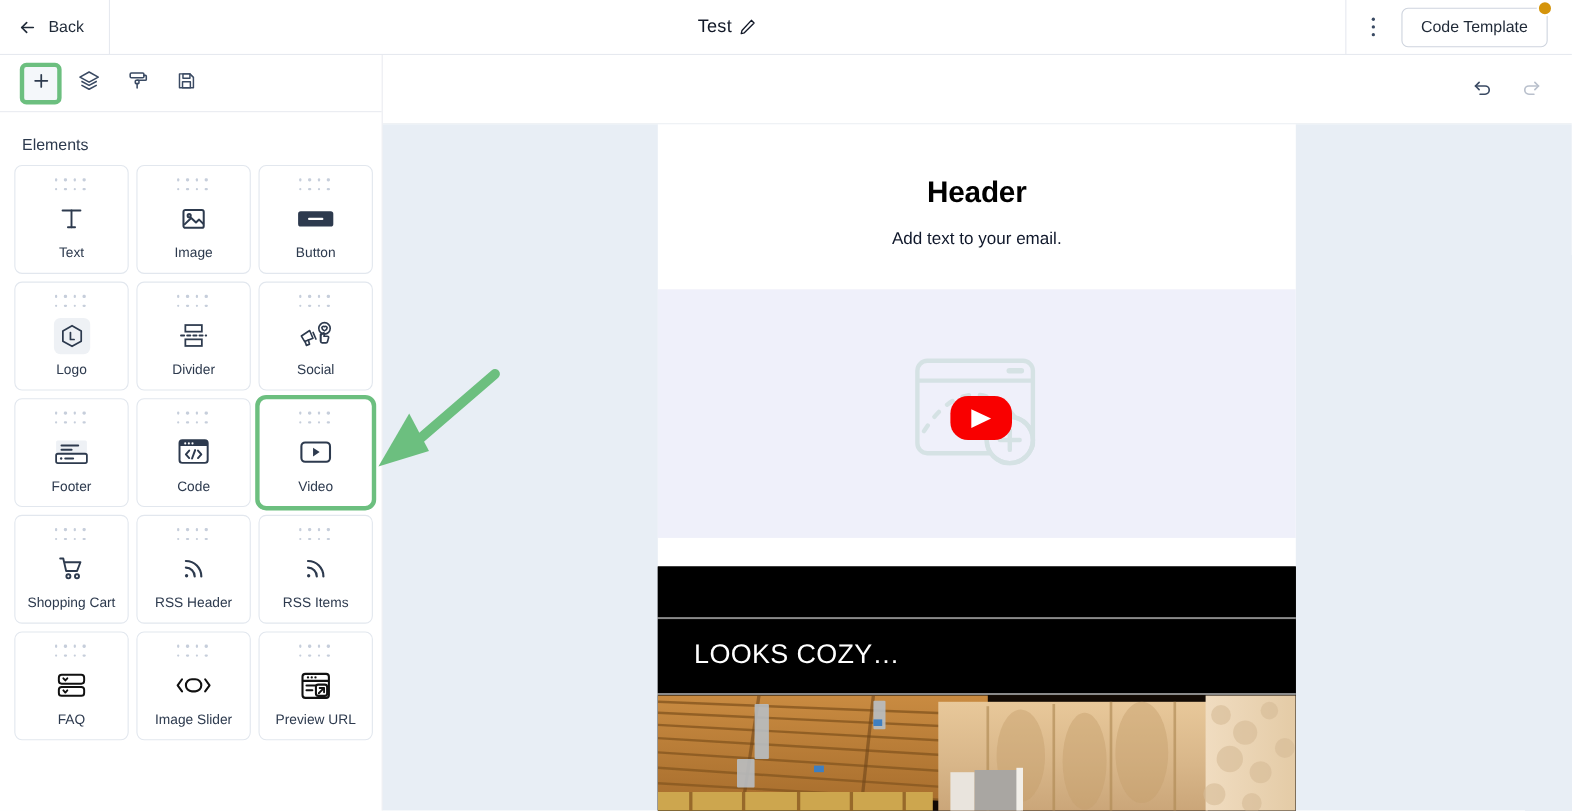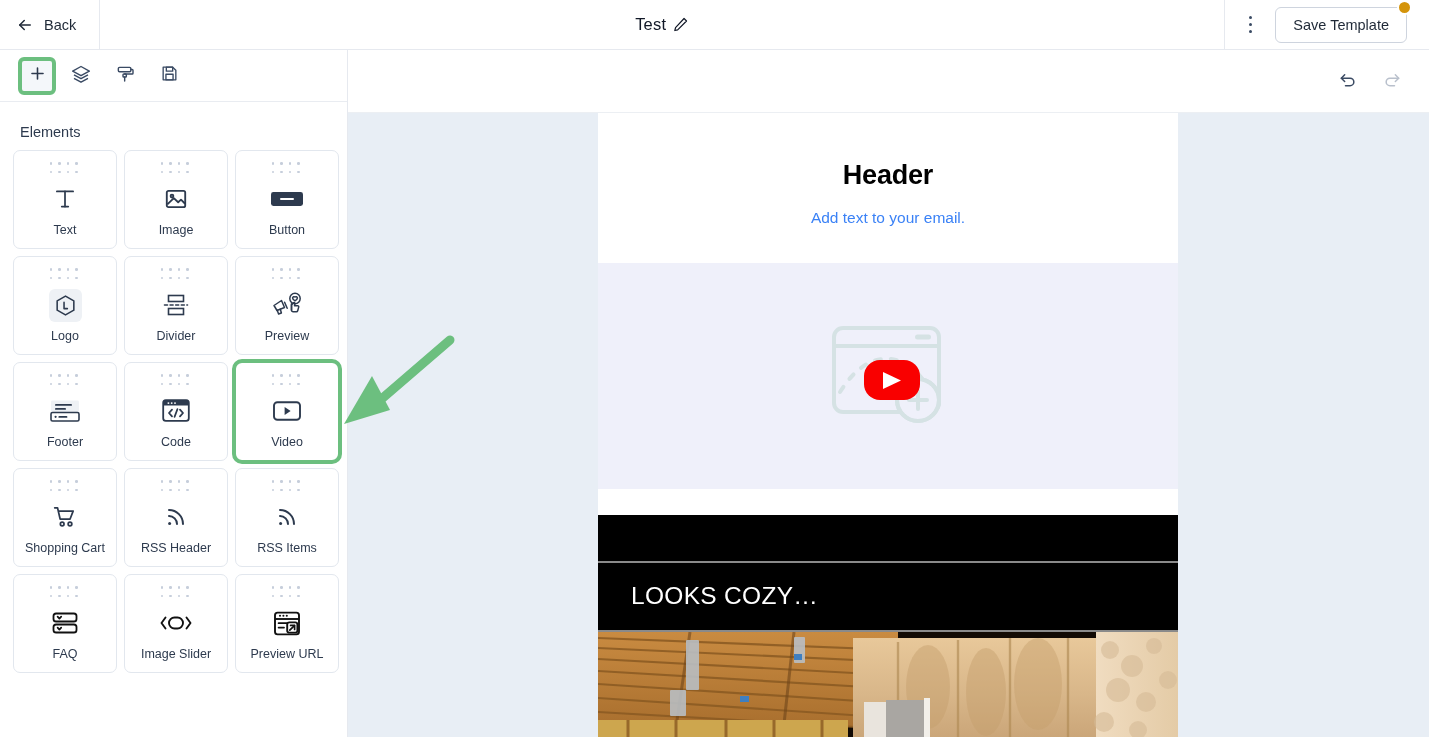--- a/index.html
+++ b/index.html
@@ -124,21 +124,21 @@
     background: #e8eef5;
   }
   .email-body {
     position: absolute; left: 250px; top: 0; width: 580px; min-height: 624px;
     background: #ffffff;
   }
   .eb-header {
     text-align: center; padding-top: 47px;
   }
   .eb-title { font-size: 27px; font-weight: 700; color: #000; letter-spacing: -.2px; }
-  .eb-sub { font-size: 15.5px; color: #3b82f6; margin-top: 18px; }
+  .eb-sub { font-size: 15.5px; color: #0f172a; margin-top: 18px; }
 
   .video-placeholder {
     margin: 36px 0 0 0; height: 226px; background: #eff0fa;
     display: flex; align-items: center; justify-content: center;
   }
   .video-thumb { margin-top: 26px; width: 580px; background: #000; }
   .vt-black { background: #000; height: 46px; }
   .vt-rule { height: 2px; background: #8a8a8a; }
   .vt-caption {
     background: #000; color: #fff; font-size: 24.5px;
@@ -178,21 +178,21 @@
         </svg>
       </span>
     </div>
 
     <div class="topbar-right">
       <div class="kebab">
         <i></i>
           <i></i>
           <i></i>
       </div>
-      <button class="save-btn">Save Template</button>
+      <button class="save-btn">Code Template</button>
       <div class="badge-dot"></div>
     </div>
   </div>
 
   <div class="left-panel">
 
     <div class="panel-toolbar">
 
       <div class="tool-btn plus-active">
         <span>
@@ -359,21 +359,21 @@
           <svg width="32" height="30" viewBox="0 0 32 30" fill="none" stroke="#2d3a4e" stroke-width="1.5" stroke-linejoin="round" stroke-linecap="round">
             <path d="M3 15.5 L10.5 10.5 L13.5 17.5 L6 20.5 Z"></path>
             <path d="M6.2 20.2 L7.6 24 L10.4 23 L9.3 19.1"></path>
             <path d="M13.6 12.2 L16.2 18.2"></path>
             <circle cx="24" cy="8.5" r="5.2"></circle>
             <path d="M21.6 7.9 a1.5 1.5 0 0 1 2.4 -.9 a1.5 1.5 0 0 1 2.4 .9 c0 1.5 -2.4 2.9 -2.4 2.9 s-2.4 -1.4 -2.4 -2.9 z"></path>
             <path d="M20.5 13.8 v6.4"></path>
             <path d="M22.2 13.2 c1 -1.2 2 -.4 1.7 .9 l-.4 1.6 h3.2 a1.1 1.1 0 0 1 1 1.4 l-1 3.6 a1.4 1.4 0 0 1 -1.3 1 h-3.5 a1.4 1.4 0 0 1 -1.4 -1.4 v-5.4 z"></path>
           </svg>
         </div>
-        <div class="el-label">Preview</div>
+        <div class="el-label">Social</div>
       </div>
 
       <div class="el-card">
         <div class="dots">
             <i></i>
             <i></i>
             <i></i>
             <i></i>
             <i></i>
             <i></i>

